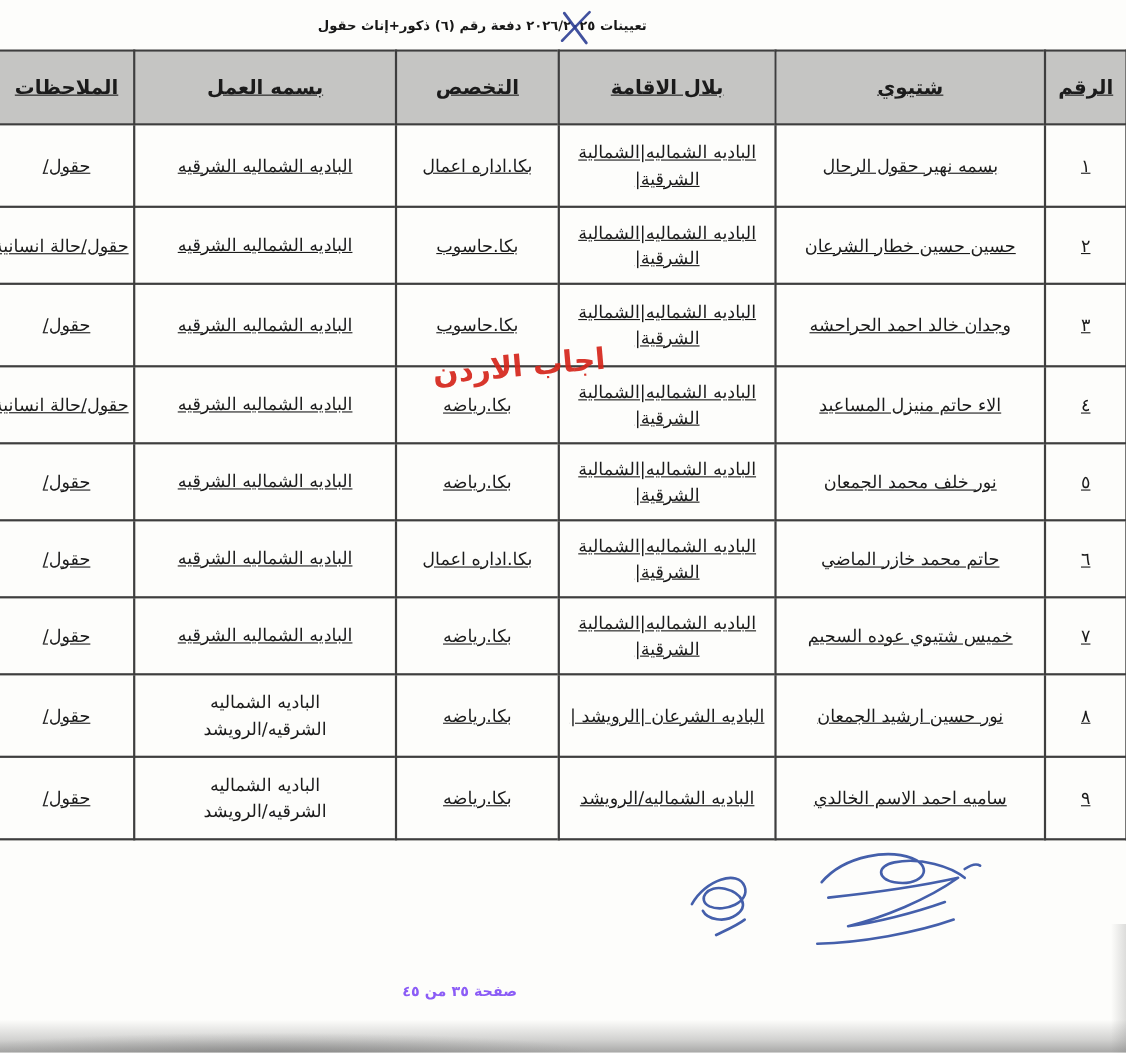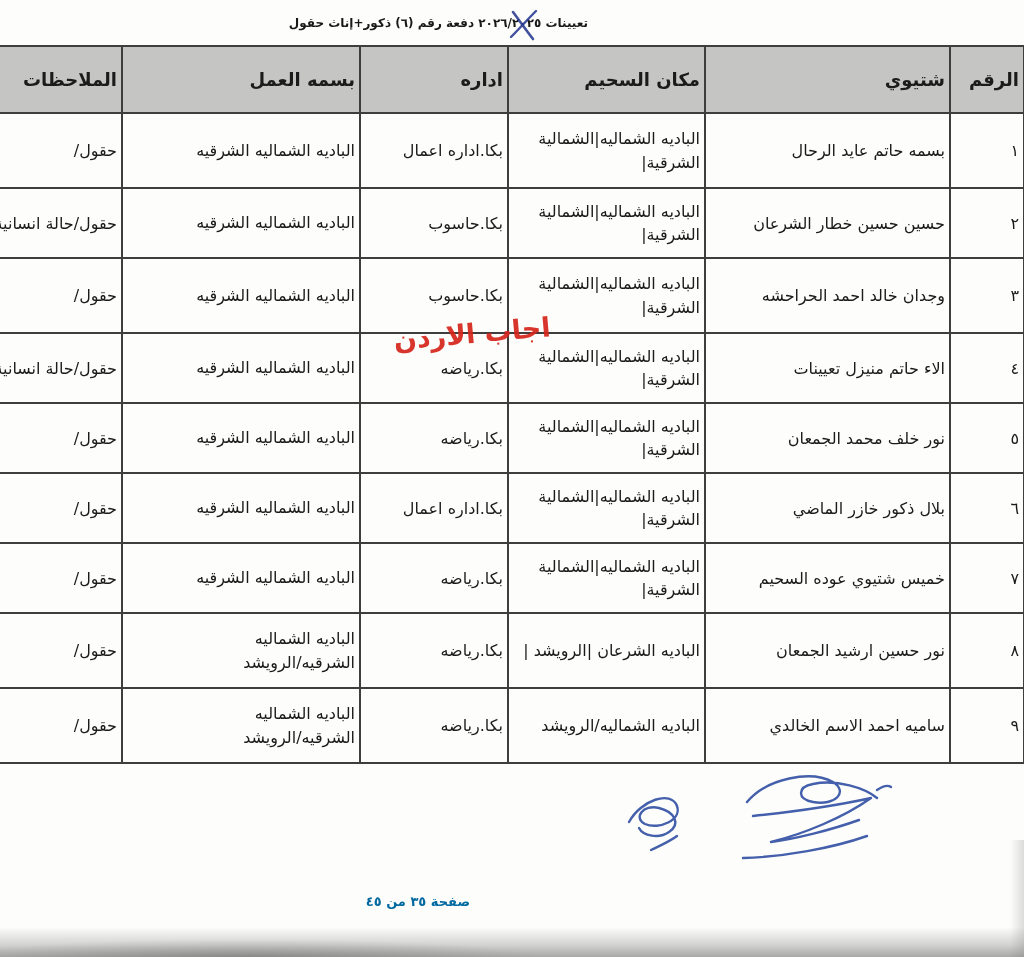--- a/index.html
+++ b/index.html
@@ -27,24 +27,25 @@
   
   .tbl-wrap { position: absolute; top: 45px; left: 0; width: 1024px; }
   table.appointments {
     direction: rtl;
     border-collapse: collapse;
     table-layout: fixed;
     width: 1024px;
   }
   table.appointments td, table.appointments th {
     border: 2px solid #3e3e3e;
-    text-align: right; vertical-align: middle;
+    text-align: center; vertical-align: middle;
     padding: 2px 4px;
     font-size: 16px;
     overflow: hidden;
+    text-decoration: underline;
   }
   table.appointments th {
     background: #c5c5c3;
     font-size: 18px; font-weight: bold;
     height: 61px;
   }
   thead th.col-notes, tbody td.col-notes { border-left: none; }
   tbody tr { height: 70px; background: #fdfdfb; }
   tbody tr:nth-child(1), tbody tr:nth-child(3),
   tbody tr:nth-child(8), tbody tr:nth-child(9) { height: 75px; }
@@ -77,21 +78,21 @@
     pointer-events: none;
   }
 
   
   .signature { position: absolute; top: 760px; left: 595px; width: 300px; height: 130px; }
 
   
   .page-number {
     position: absolute; top: 894px; right: 554px;
     direction: rtl; white-space: nowrap;
-    font-size: 13px; color: #0369a1; font-weight: bold;
+    font-size: 13px; color: #8b5cf6; font-weight: bold;
   }
 
   
   .scan-shadow-bottom {
     position: absolute; left: 0; bottom: 0; width: 1024px; height: 30px;
     background:
       radial-gradient(ellipse 420px 26px at 24% 100%, rgba(80,80,80,0.35), rgba(80,80,80,0) 70%),
       linear-gradient(to bottom, rgba(100,100,100,0) 0%, rgba(100,100,100,0.28) 60%, rgba(82,82,82,0.5) 100%);
     pointer-events: none;
   }
@@ -120,30 +121,30 @@
           <col style="width:245px">
           <col style="width:197px">
         <col style="width:148px">
           <col style="width:238px">
           <col style="width:122px">
       </colgroup>
       <thead>
         <tr>
           <th class="col-num">الرقم</th>
           <th class="col-name">شتيوي</th>
-          <th class="col-res">مكان السحيم</th>
-          <th class="col-spec">اداره</th>
+          <th class="col-res">بلال الاقامة</th>
+          <th class="col-spec">التخصص</th>
           <th class="col-work">بسمه العمل</th>
           <th class="col-notes">الملاحظات</th>
         </tr>
       </thead>
       <tbody>
         <tr>
           <td class="col-num">١</td>
-          <td class="col-name">بسمه حاتم عايد الرحال</td>
+          <td class="col-name">بسمه نهير حقول الرحال</td>
           <td class="col-res">الباديه الشماليه|الشمالية الشرقية|</td>
           <td class="col-spec">بكا.اداره اعمال</td>
           <td class="col-work">الباديه الشماليه الشرقيه</td>
           <td class="col-notes">حقول/</td>
         </tr>
         <tr>
           <td class="col-num">٢</td>
           <td class="col-name">حسين حسين خطار الشرعان</td>
           <td class="col-res">الباديه الشماليه|الشمالية الشرقية|</td>
           <td class="col-spec">بكا.حاسوب</td>
@@ -153,37 +154,37 @@
         <tr>
           <td class="col-num">٣</td>
           <td class="col-name">وجدان خالد احمد الحراحشه</td>
           <td class="col-res">الباديه الشماليه|الشمالية الشرقية|</td>
           <td class="col-spec">بكا.حاسوب</td>
           <td class="col-work">الباديه الشماليه الشرقيه</td>
           <td class="col-notes">حقول/</td>
         </tr>
         <tr>
           <td class="col-num">٤</td>
-          <td class="col-name">الاء حاتم منيزل تعيينات</td>
+          <td class="col-name">الاء حاتم منيزل المساعيد</td>
           <td class="col-res">الباديه الشماليه|الشمالية الشرقية|</td>
           <td class="col-spec">بكا.رياضه</td>
           <td class="col-work">الباديه الشماليه الشرقيه</td>
           <td class="col-notes notes-clip">حقول/حالة انسانية</td>
         </tr>
         <tr>
           <td class="col-num">٥</td>
           <td class="col-name">نور خلف محمد الجمعان</td>
           <td class="col-res">الباديه الشماليه|الشمالية الشرقية|</td>
           <td class="col-spec">بكا.رياضه</td>
           <td class="col-work">الباديه الشماليه الشرقيه</td>
           <td class="col-notes">حقول/</td>
         </tr>
         <tr>
           <td class="col-num">٦</td>
-          <td class="col-name">بلال ذكور خازر الماضي</td>
+          <td class="col-name">حاتم محمد خازر الماضي</td>
           <td class="col-res">الباديه الشماليه|الشمالية الشرقية|</td>
           <td class="col-spec">بكا.اداره اعمال</td>
           <td class="col-work">الباديه الشماليه الشرقيه</td>
           <td class="col-notes">حقول/</td>
         </tr>
         <tr>
           <td class="col-num">٧</td>
           <td class="col-name">خميس شتيوي عوده السحيم</td>
           <td class="col-res">الباديه الشماليه|الشمالية الشرقية|</td>
           <td class="col-spec">بكا.رياضه</td>

